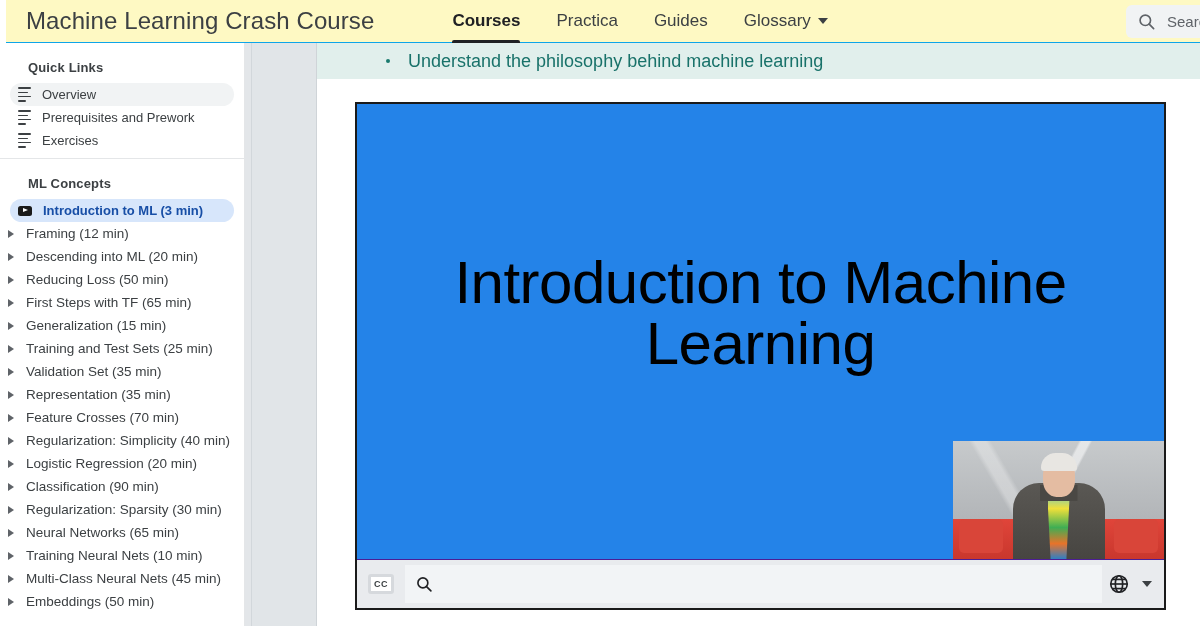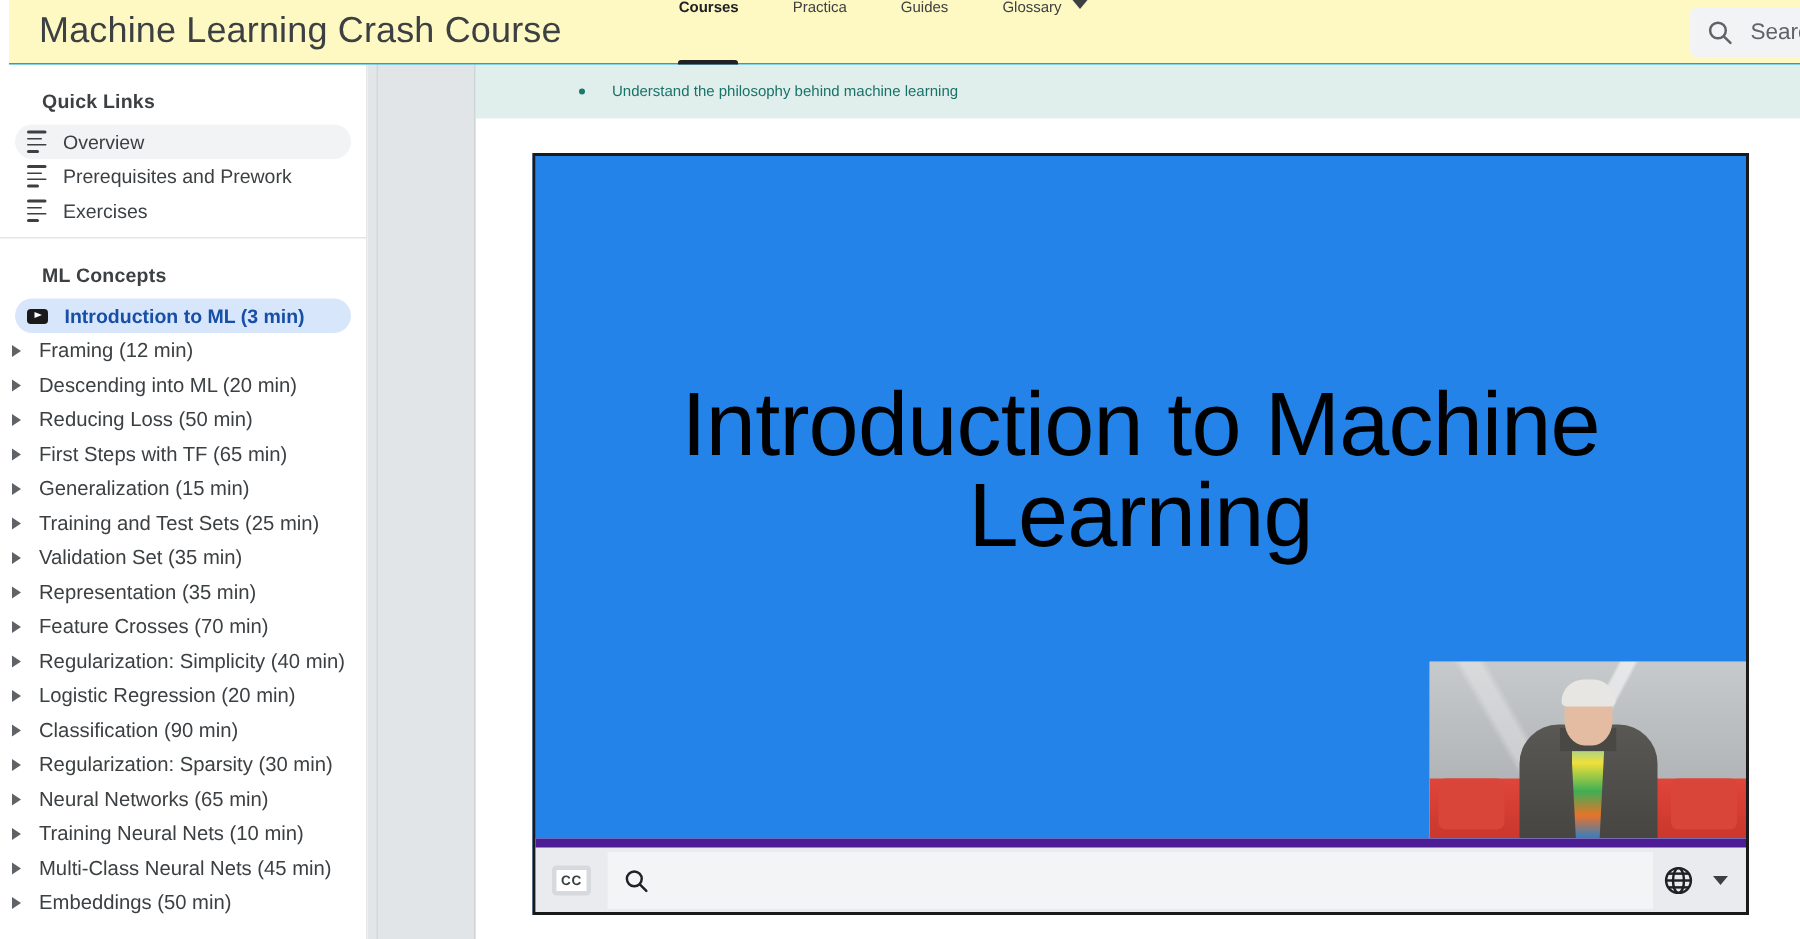--- a/index.html
+++ b/index.html
@@ -24,25 +24,25 @@
     font-size: 24px;
     color: #3c4043;
     font-weight: 400;
     letter-spacing: .1px;
     margin-left: 20px;
     white-space: nowrap;
   }
   .topnav { display: flex; align-items: center; margin-left: 60px; height: 43px; }
   .topnav-item {
     position: relative;
-    font-size: 10px;
+    font-size: 17px;
     color: #3c4043;
     padding: 0 18px;
     height: 43px;
-    display: flex; 
+    display: flex; align-items: center;
     white-space: nowrap;
     cursor: pointer;
   }
   .topnav-item.active { color: #202124; font-weight: 700; }
   .topnav-item.active::after {
     content: ""; position: absolute; left: 18px; right: 18px;
     bottom: 0; height: 3px; background: #202124; border-radius: 2px 2px 0 0;
   }
   .caret-down {
     display: inline-block;
@@ -162,21 +162,21 @@
     width: 883px; height: 36px;
     background: #e1efec;
     display: flex; align-items: center;
   }
   .obj-bullet {
     width: 4px; height: 4px; border-radius: 50%;
     background: #1a7a6e;
     margin-left: 69px;
   }
   .obj-text {
-    font-size: 10px;
+    font-size: 18px;
     color: #19726a;
     margin-left: 18px;
     white-space: nowrap;
   }
 
   
   .player {
     position: absolute; left: 38px; top: 59px;
     width: 811px; height: 508px;
     border: 2px solid #1a1a1a;
@@ -259,21 +259,21 @@
     width: 36px; height: 18px;
     background: #e8e6e2;
     border-radius: 18px 18px 4px 4px;
   }
 
   
   .controls {
     position: absolute; left: 0; bottom: 0;
     width: 807px; height: 49px;
     background: #e9ebee;
-    border-top: 6px solid #4c1d95;
+    border-top: 1px solid #4c1d95;
     display: flex; align-items: center;
   }
   .cc-btn {
     width: 26px; height: 20px;
     margin-left: 11px;
     background: #ffffff;
     border: 3px solid #d6d9dd;
     border-radius: 3px;
     display: flex; align-items: center; justify-content: center;
     font-size: 9px; font-weight: 700; color: #3c4043;

